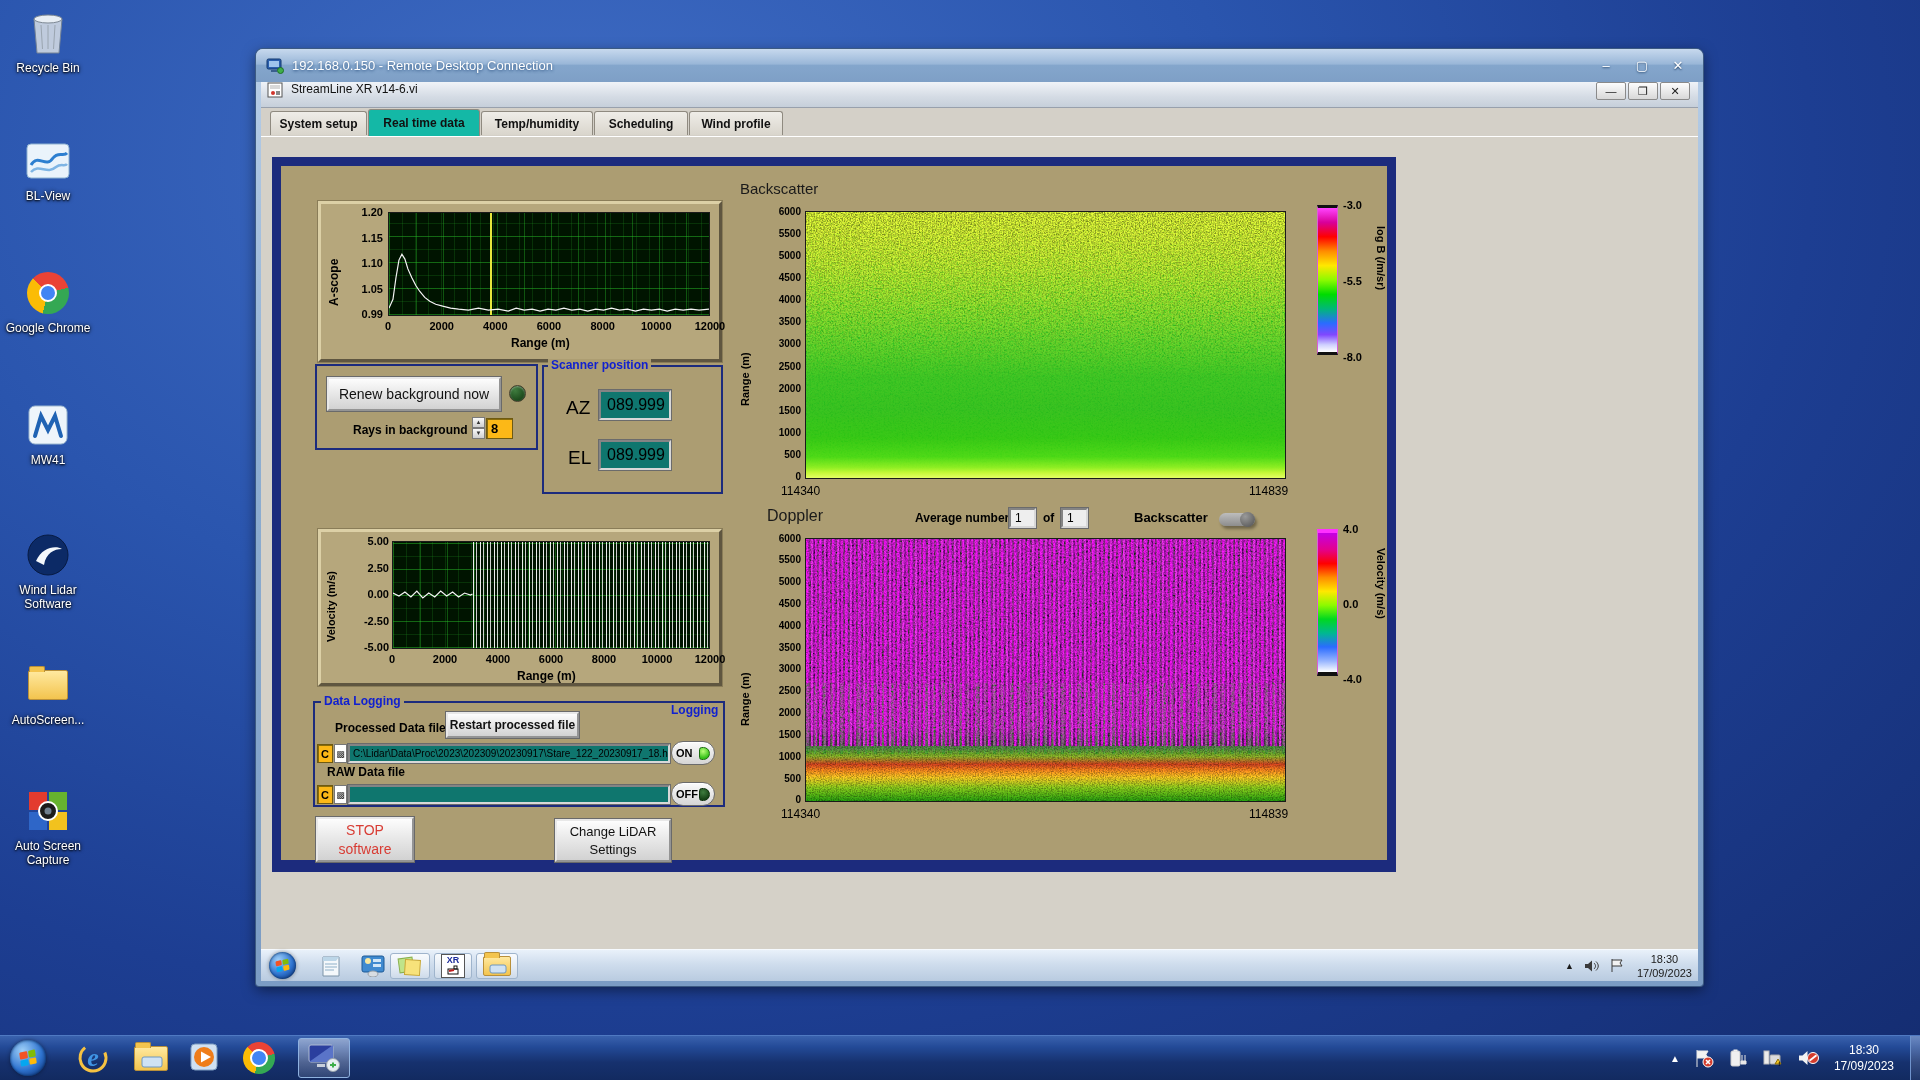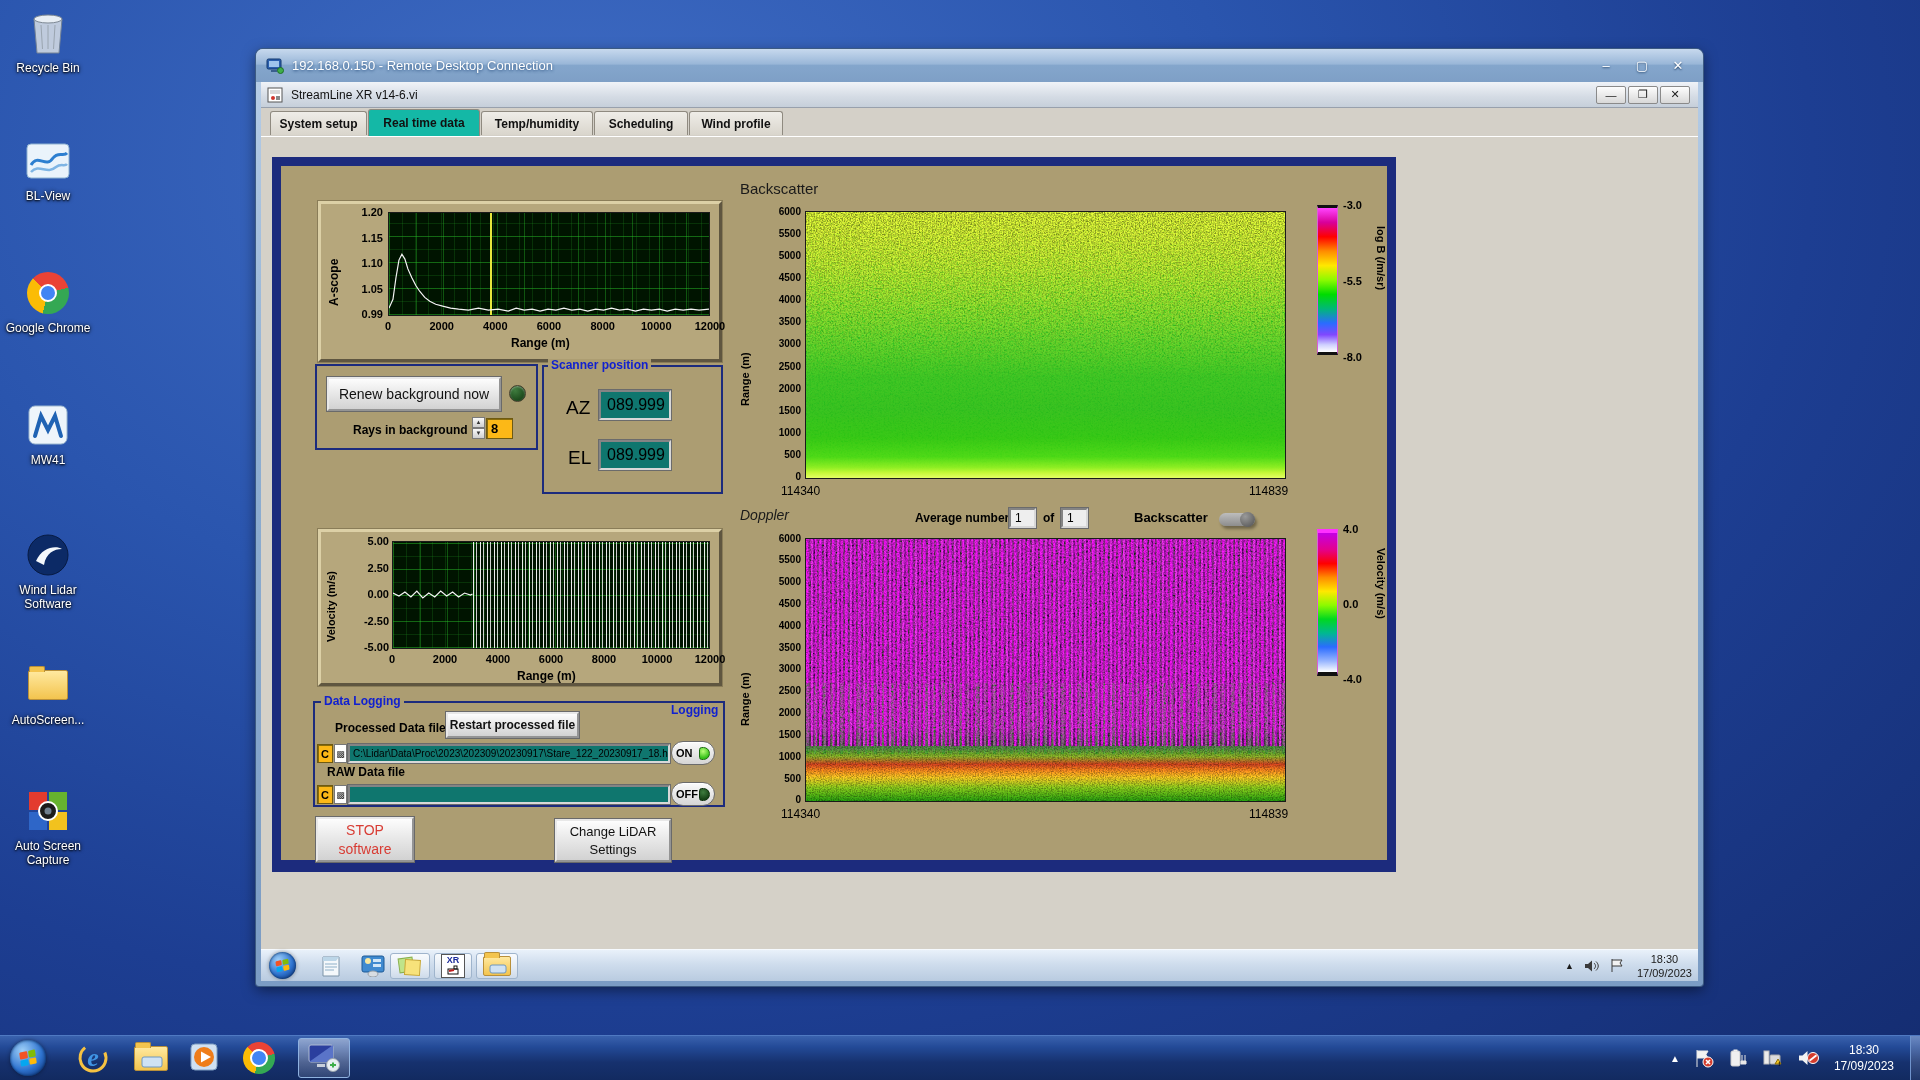--- a/index.html
+++ b/index.html
@@ -21,21 +21,21 @@
     background:linear-gradient(#b9cfe8,#8fafd2 40%,#7b9cc4);
     box-shadow:0 0 0 1px #3c5a82,0 4px 14px rgba(0,0,0,.5);}
   .rdp-titlebar{left:0;top:0;right:0;height:33px;border-radius:7px 7px 0 0;
     background:linear-gradient(#c7d9ee,#9ab7d8 45%,#84a6cc 50%,#7e9fc6);display:flex;align-items:center;}
   .rdp-title{color:#fff;font-size:13px;text-shadow:0 1px 3px #274e7d;margin-left:8px;}
   .winbtn{width:30px;height:19px;display:flex;align-items:center;justify-content:center;color:#fff;
     font-size:13px;text-shadow:0 1px 2px #1d3c60;border-radius:3px;}
   .session{left:5px;top:33px;width:1437px;height:899px;background:var(--session-gray);overflow:hidden;}
   
   .app-titlebar{left:0;top:0;right:0;height:26px;background:linear-gradient(#f0f3f8,#d4dbe4 60%,#c6cfda);
-    border-bottom:1px solid #98a0ac;display:flex;align-items:center;}
+    border-bottom:1px solid #98a0ac;display:flex;align-items:flex-start;}
   .app-title{font-size:12px;color:#111;margin-left:8px;}
   .clsbtn{width:30px;height:18px;background:linear-gradient(#fdfdfd,#d8d8d8);border:1px solid #8a8a8a;
     border-radius:2px;display:flex;align-items:center;justify-content:center;font-size:11px;color:#222;}
   .tabstrip{left:0;top:26px;right:0;height:29px;background:#d4d0c8;border-bottom:1px solid #fff;}
   .tab{position:absolute;top:3px;height:24px;background:linear-gradient(#efede8,#d9d5cc);
     border:1px solid #8f8a80;border-bottom:none;border-radius:3px 3px 0 0;
     display:flex;align-items:center;justify-content:center;font-size:12px;font-weight:700;color:#111;}
   .tab.sel{background:#14b8a6;top:1px;height:27px;z-index:2;}
   
   .panel{left:11px;top:75px;width:1124px;height:715px;background:var(--panel-tan);
@@ -344,21 +344,21 @@
         <span class="axlab" style="left:500px;top:318px;font-weight:400;font-size:12px;">114340</span>
         <span class="axlab" style="left:968px;top:318px;font-weight:400;font-size:12px;">114839</span>
         <div class="cbar" style="left:1036px;top:39px;height:150px;border-top:3px solid #111;border-bottom:3px solid #111;background:linear-gradient(#ff44ff,#d8009a 10%,#ff0000 20%,#ff8c00 30%,#ffe800 40%,#8cfa00 50%,#00dc00 60%,#00b878 70%,#2a6cff 80%,#8048ff 88%,#cfd0ff 95%,#ffffff 100%);"></div>
         <div class="cbticks" style="left:1062px;top:39px;height:152px;">
             <span>-3.0</span>
             <span>-5.5</span>
             <span>-8.0</span>
           </div>
         <div class="cblab rotcw" style="left:1094px;top:60px;">log B (/m/sr)</div>
 
-        <span style="position:absolute;left:459px;top:341px;font-size:14px;color:#1a1a1a;font-style:italic;">Doppler</span>
+        <span style="position:absolute;left:486px;top:341px;font-size:16px;color:#1a1a1a;">Doppler</span>
         <span class="klab" style="position:absolute;left:634px;top:345px;">Average number</span>
         <div class="wfield" style="position:absolute;left:728px;top:342px;width:27px;height:20px;font-size:12px;padding-left:4px;background:#eee;">
             <span>1</span>
           </div>
         <span class="klab" style="position:absolute;left:762px;top:345px;">of</span>
         <div class="wfield" style="position:absolute;left:780px;top:342px;width:27px;height:20px;font-size:12px;padding-left:4px;background:#eee;">
             <span>1</span>
           </div>
         <span class="klab" style="position:absolute;left:853px;top:344px;font-size:13px;">Backscatter</span>
         <div style="position:absolute;left:938px;top:347px;width:36px;height:13px;border-radius:7px;background:linear-gradient(#bdbdbd,#8d8d8d);box-shadow:2px 3px 3px rgba(0,0,0,.35);">

